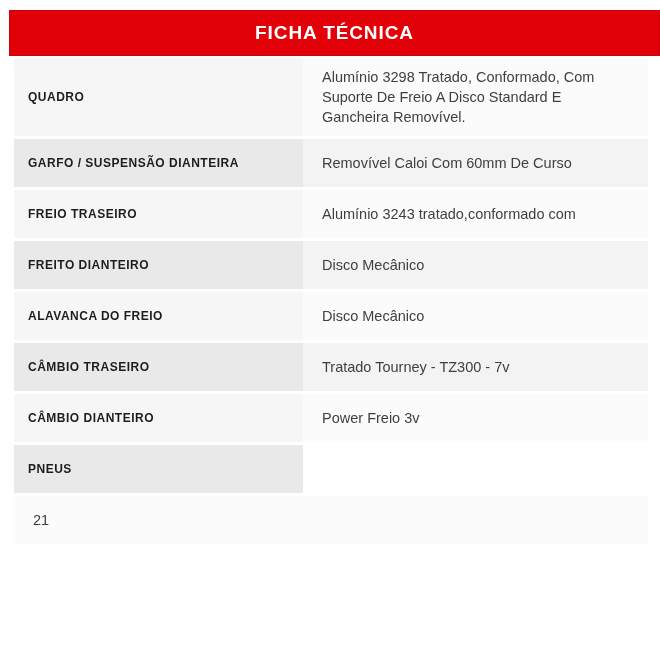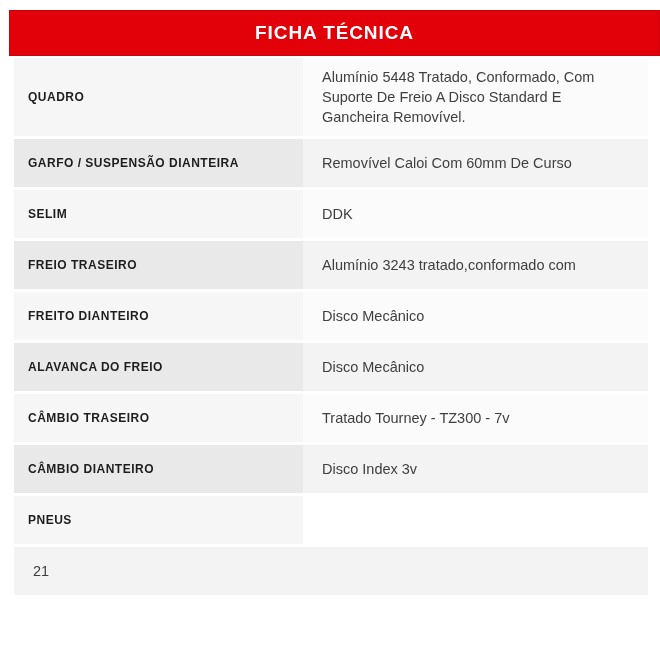--- a/index.html
+++ b/index.html
@@ -86,41 +86,33 @@
     <span class="title">FICHA TÉCNICA</span>
   </div>
 
   <div class="spec-rows">
 
     <div class="spec-row tall">
       <div class="cell-label">
         <span class="label-text">QUADRO</span>
       </div>
       <div class="cell-value">
-        <span class="value-text">Alumínio 5448 Tratado, Conformado, Com Suporte De Freio A Disco Standard E Gancheira Removível.</span>
+        <span class="value-text">Alumínio 3298 Tratado, Conformado, Com Suporte De Freio A Disco Standard E Gancheira Removível.</span>
       </div>
     </div>
 
     <div class="spec-row">
       <div class="cell-label">
         <span class="label-text">GARFO / SUSPENSÃO DIANTEIRA</span>
       </div>
       <div class="cell-value">
         <span class="value-text">Removível Caloi Com 60mm De Curso</span>
       </div>
     </div>
 
-    <div class="spec-row">
-      <div class="cell-label">
-        <span class="label-text">SELIM</span>
-      </div>
-      <div class="cell-value">
-        <span class="value-text">DDK</span>
-      </div>
-    </div>
 
     <div class="spec-row">
       <div class="cell-label">
         <span class="label-text">FREIO TRASEIRO</span>
       </div>
       <div class="cell-value">
         <span class="value-text">Alumínio 3243 tratado,conformado com</span>
       </div>
     </div>
 
@@ -150,21 +142,21 @@
       <div class="cell-value">
         <span class="value-text">Tratado Tourney - TZ300 - 7v</span>
       </div>
     </div>
 
     <div class="spec-row">
       <div class="cell-label">
         <span class="label-text">CÂMBIO DIANTEIRO</span>
       </div>
       <div class="cell-value">
-        <span class="value-text">Disco Index 3v</span>
+        <span class="value-text">Power Freio 3v</span>
       </div>
     </div>
 
     <div class="spec-row">
       <div class="cell-label">
         <span class="label-text">PNEUS</span>
       </div>
     </div>
 
     <div class="spec-row">

